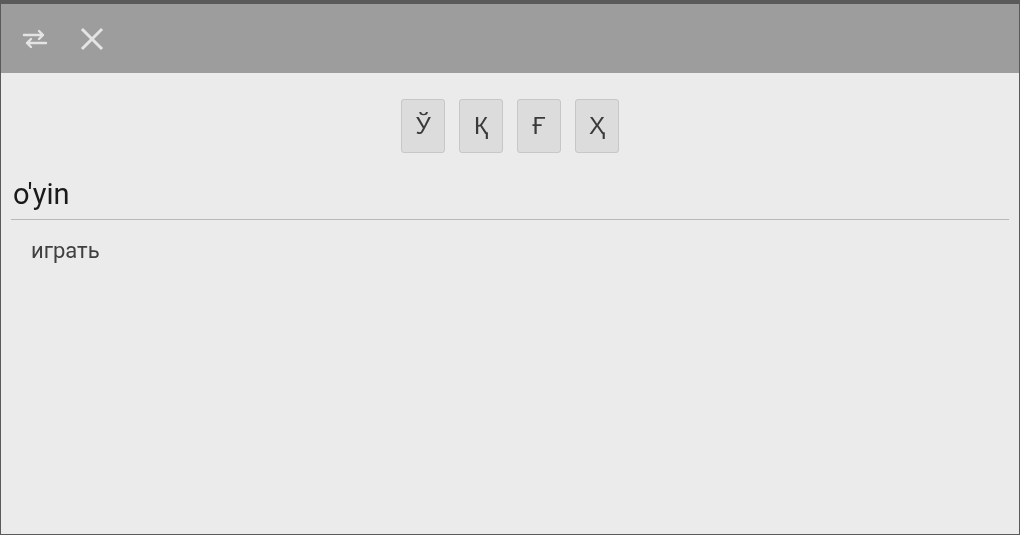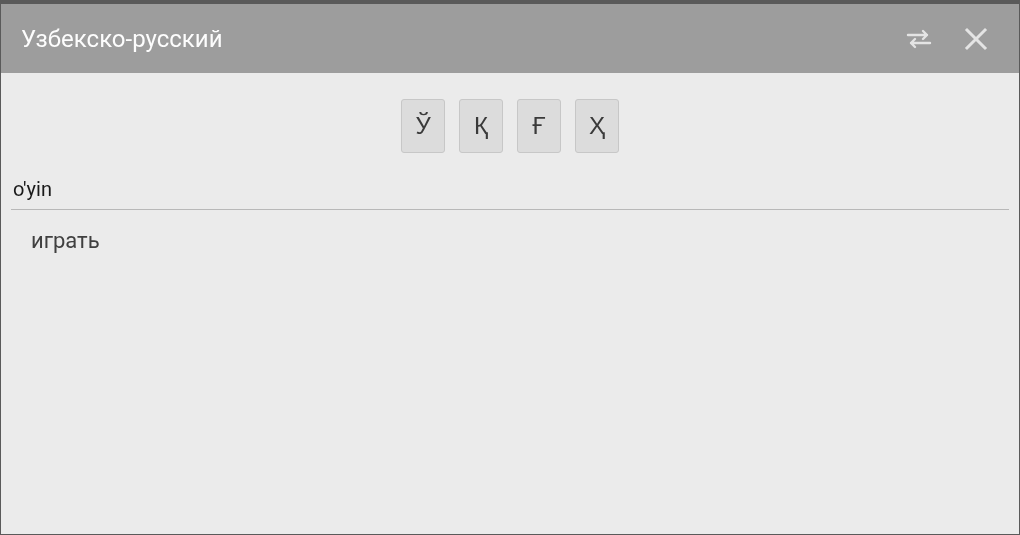--- a/index.html
+++ b/index.html
@@ -60,37 +60,36 @@
     font-family: Arial, sans-serif;
   }
   .input-row {
     padding: 0 10px;
   }
   .search-input {
     width: 100%;
     border: none;
     border-bottom: 1px solid #b8b8b8;
     background: transparent;
-    font-size: 20px;
+    font-size: 29px;
     color: #1a1a1a;
     padding: 6px 2px 8px 2px;
     outline: none;
     font-family: inherit;
   }
   .result-row {
     padding: 18px 30px;
     font-size: 22px;
     color: #404040;
   }
 </style>
 </head>
 <body>
 
 <div class="titlebar">
-  <div class="titlebar-title">Узбекско-русский</div>
   <div class="titlebar-actions">
     <span class="swap-icon">
       <svg width="28" height="22" viewBox="0 0 28 22">
         <path d="M3 7 L22 7 M18 3 L22 7 L18 11" stroke="#e4e4e4" stroke-width="2.4" fill="none" stroke-linecap="round" stroke-linejoin="round"></path>
         <path d="M25 15 L6 15 M10 11 L6 15 L10 19" stroke="#e4e4e4" stroke-width="2.4" fill="none" stroke-linecap="round" stroke-linejoin="round"></path>
       </svg>
     </span>
     <span class="close-icon">
       <svg width="26" height="26" viewBox="0 0 26 26">
         <path d="M4 4 L22 22 M22 4 L4 22" stroke="#e4e4e4" stroke-width="3" stroke-linecap="square"></path>

